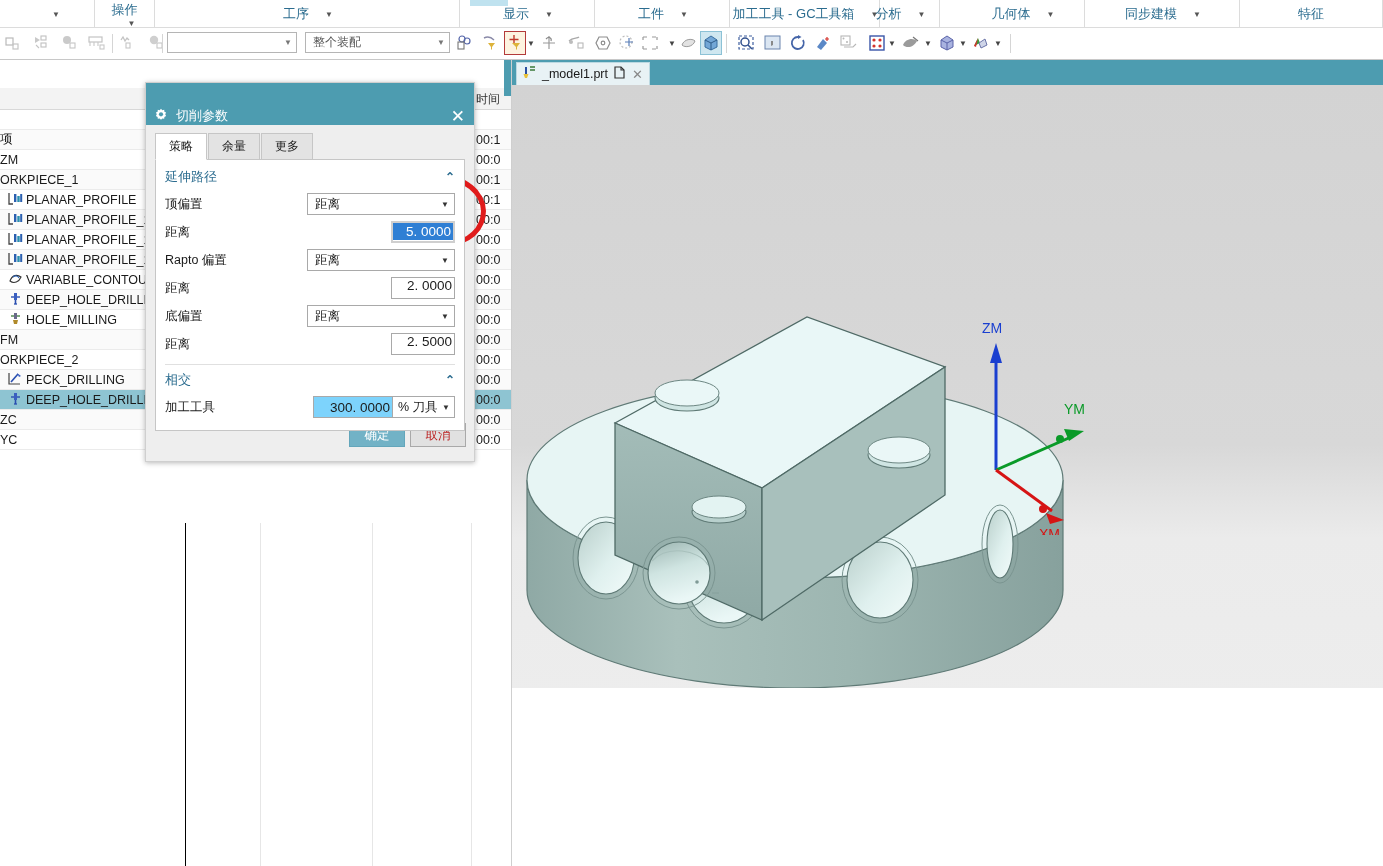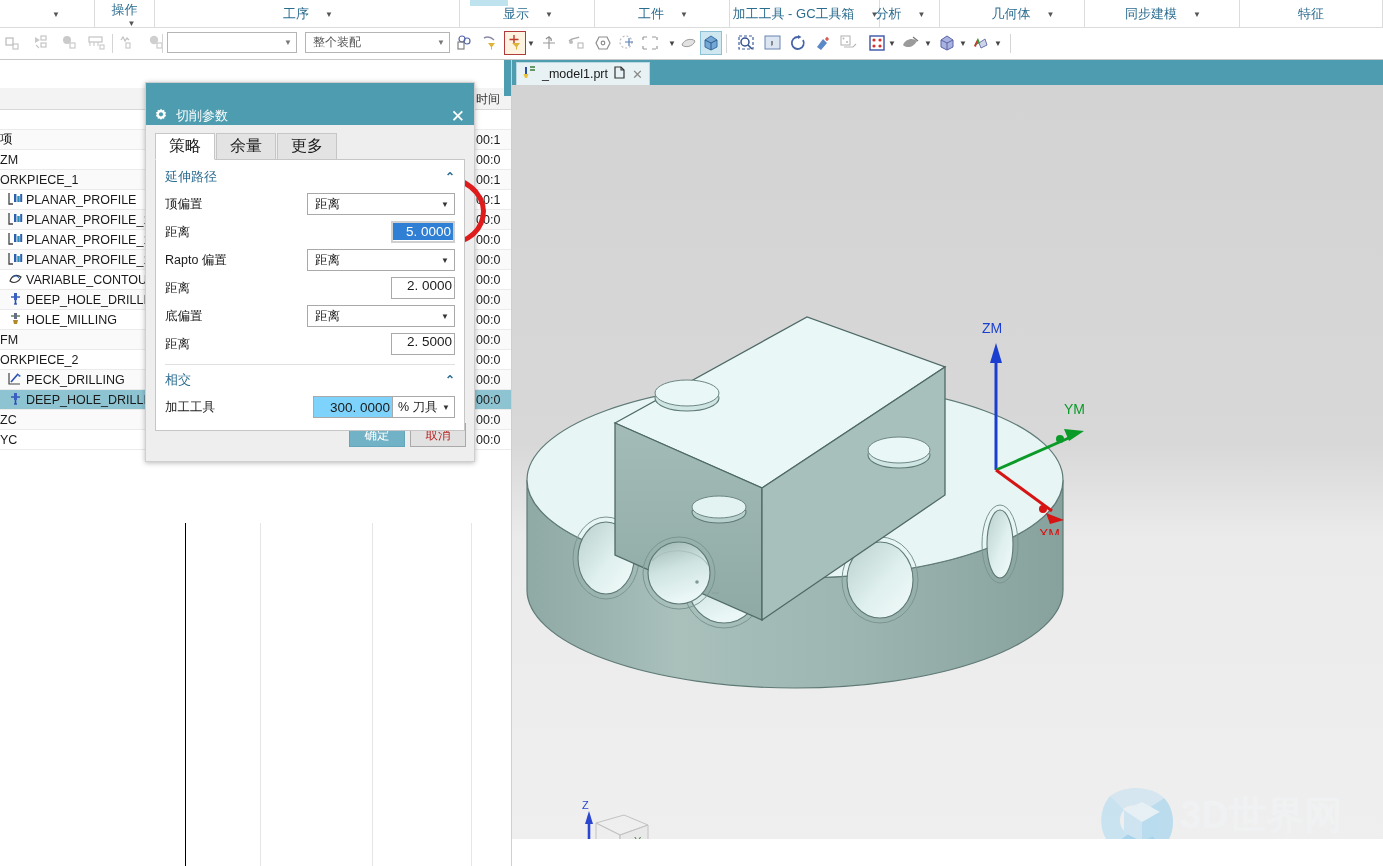--- a/index.html
+++ b/index.html
@@ -69,21 +69,21 @@
   .trow.selected { background: #8ec4d2; }
   .trow .tname { position: absolute; font-size: 12.5px; color: #1a1a1a; white-space: nowrap; }
   .trow .ticon { position: absolute; width: 16px; height: 15px; }
   .trow .ttime { position: absolute; left: 476px; font-size: 12.5px; color: #1a1a1a; white-space: nowrap; }
   .colline { position: absolute; width: 1px; background: #e6e6e6; }
   .colline.dark { background: #000; }
   .lp-right-border { position: absolute; left: 511px; top: 60px; width: 1px; height: 806px; background: #cfcfcf; }
   .scrollstub { position: absolute; left: 504px; top: 60px; width: 8px; height: 36px; background: #4d9cb0; }
 
   
-  .viewport { position: absolute; left: 512px; top: 60px; width: 871px; height: 779px; overflow: hidden; }
+  .viewport { position: absolute; left: 512px; top: 60px; width: 871px; height: 628px; overflow: hidden; }
   .vp-tabbar { position: absolute; left: 0; top: 0; width: 871px; height: 25px; background: #4d9cb0; }
   .vp-tab {
     position: absolute; left: 4px; top: 2px; height: 23px;
     background: #e8f2f5; display: flex; align-items: center; padding: 0 6px 0 5px;
     border: 1px solid #bcd9e2; border-bottom: none;
     font-size: 12.5px; color: #1a1a1a; white-space: nowrap;
   }
   .vp-tab .vt-x { margin-left: 7px; color: #888; font-size: 13px; }
   .vp-tab .vt-doc { margin-left: 6px; }
   .vp-canvas {
@@ -102,21 +102,21 @@
     height: 42px; background: #4d9cb0; display: flex; align-items: flex-end;
     color: #fff; font-size: 13px; padding-left: 8px;
   }
   .dlg-title .dt-label { margin-left: 8px; }
   .dlg-title .dt-close { margin-left: auto; margin-right: 9px; font-size: 17px; line-height: 1; cursor: pointer; }
   .dlg-body { position: relative; padding: 8px 9px 0 9px; }
   .tabs { display: flex; height: 27px; position: relative; z-index: 2; }
   .tab {
     min-width: 44px; padding: 0 13px; height: 27px;
     display: flex; align-items: center; justify-content: center;
-    font-size: 16px; color: #1a1a1a;
+    font-size: 12px; color: #1a1a1a;
     background: #e3e3e3; border: 1px solid #c6c6c6; border-bottom: 1px solid #c6c6c6;
     margin-right: 1px;
   }
   .tab.active { background: #fff; border-bottom: 1px solid #fff; font-weight: normal; }
   .panel {
     background: #fff; border: 1px solid #c6c6c6; margin-top: -1px;
     padding: 6px 9px 8px 9px; position: relative; z-index: 1;
   }
   .grp-head {
     display: flex; align-items: center; color: #2b6c8f; font-size: 13px;

